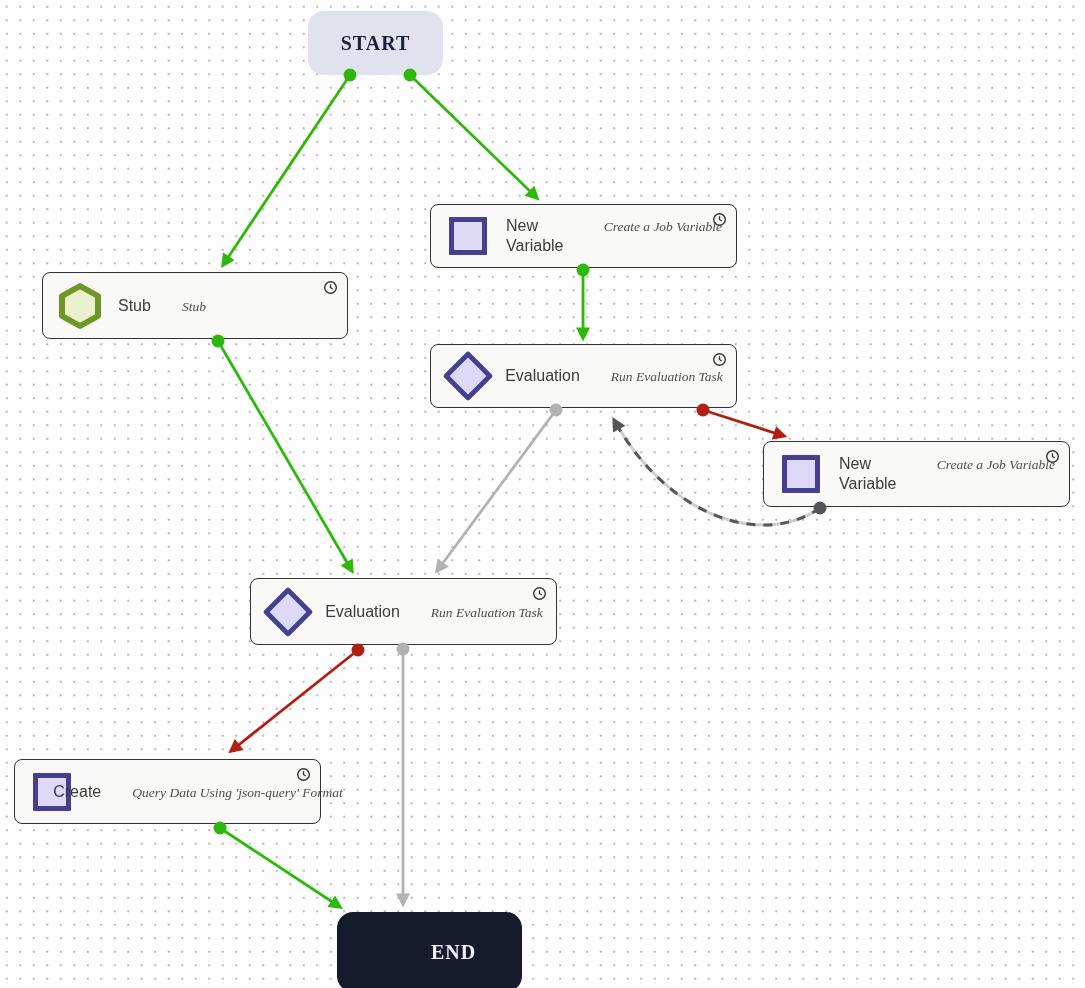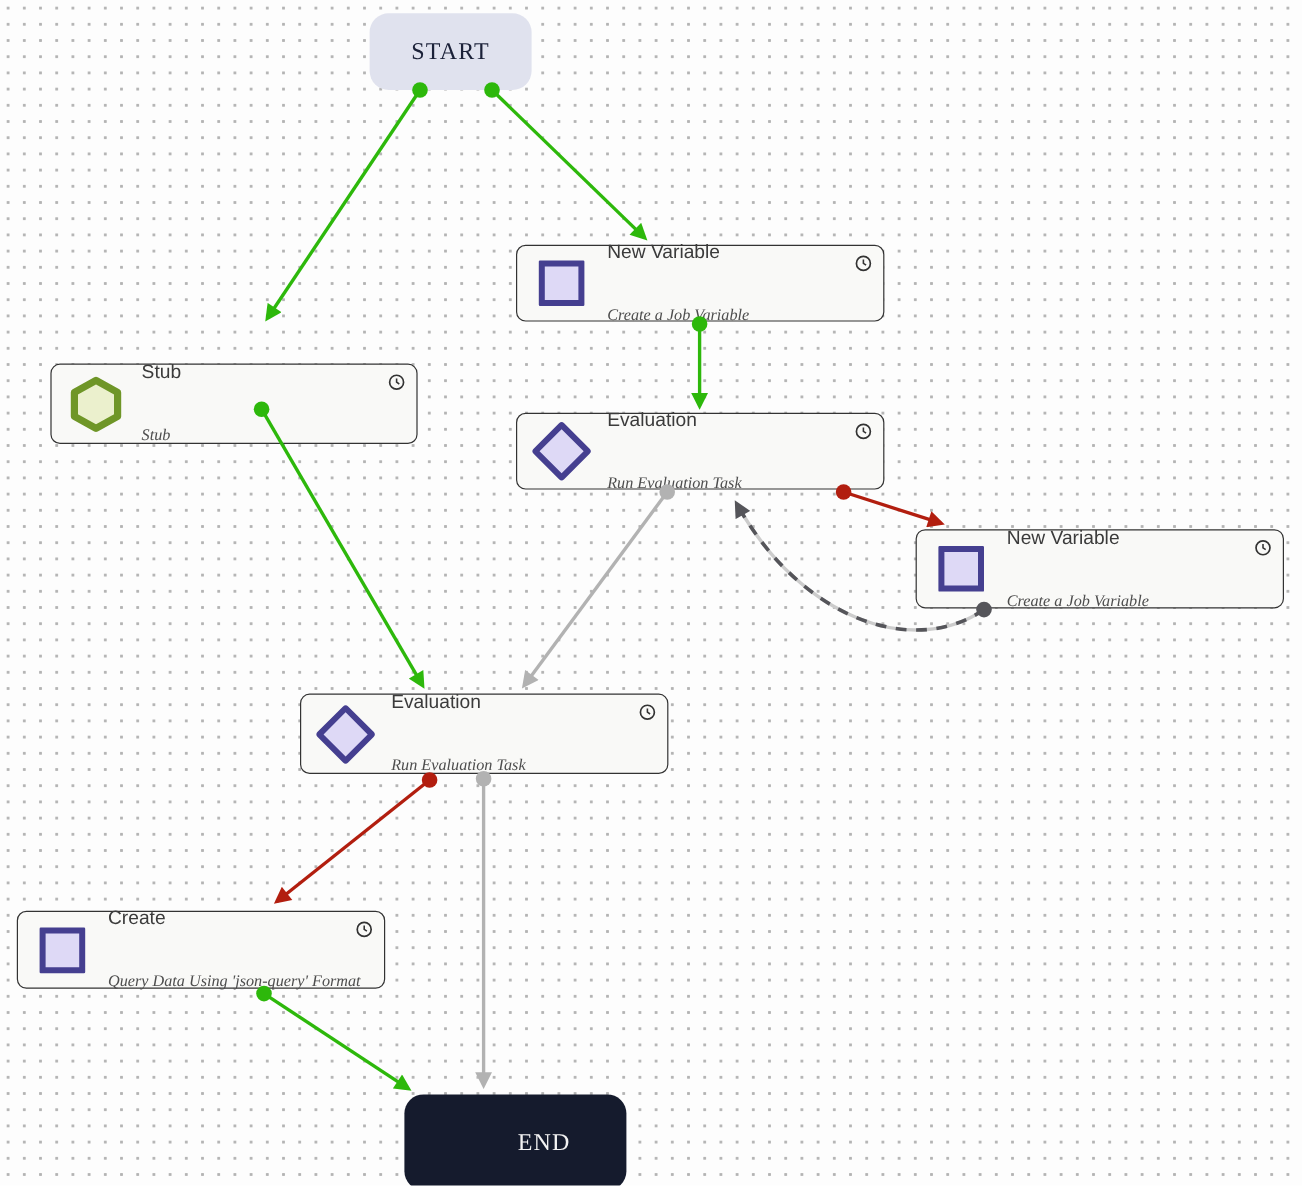--- a/index.html
+++ b/index.html
@@ -14,33 +14,33 @@
   }
   .node{
     position:absolute;
     display:flex;align-items:center;
     gap:15px;padding:0 14px;
     box-sizing:border-box;
     background:var(--node_bg);
     border:1.5px solid var(--node_border);
     border-radius:8px;
   }
-  .node-text{display:flex;flex-direction:column;justify-content:center;min-width:0;gap:31px;}
+  .node-text{display:flex;flex-direction:row;justify-content:center;min-width:0;gap:31px;}
   .node-title{font-size:16px;color:#3b3b3b;line-height:1.25;}
   .node-sub{font-size:13.5px;font-style:italic;color:#4d4d4d;margin-top:3px;line-height:1.2;white-space:nowrap;font-family:Liberation Serif, serif;}
   .icon-box{width:46px;display:flex;align-items:center;justify-content:center;flex:none;}
   .icon-square{width:28px;height:28px;border:5px solid var(--icon_purple);background:var(--icon_lavender);border-radius:1px;}
   .icon-diamond{width:26px;height:26px;border:5px solid var(--icon_purple);background:var(--icon_lavender);border-radius:3px;transform:rotate(45deg);}
   .clock{position:absolute;top:7px;right:9px;line-height:0;}
   .terminal{
     position:absolute;
     display:flex;align-items:center;justify-content:center;
     border-radius:16px;
     font-family:"Liberation Serif", serif;
-    font-weight:normal;font-size:20px;letter-spacing:1px;
+    font-weight:bold;font-size:20px;letter-spacing:1px;
   }
   .terminal.start{background:var(--start_bg);color:var(--start_text);}
   .terminal.end{background:var(--end_bg);color:var(--end_text);}
   #edge-svg{position:absolute;left:0;top:0;pointer-events:none;}
   #edge-svg path{pointer-events:stroke;}
 </style>
 </head>
 <body>
 
 <div class="canvas">
@@ -58,21 +58,21 @@
       <div class="node-sub">Create a Job Variable</div>
     </div>
     <span class="clock">
       <svg width="15" height="15" viewBox="0 0 16 16">
           <circle cx="8" cy="8" r="6.2" fill="none" stroke="#333" stroke-width="1.5"></circle>
           <path d="M8 4.6 V8 L10.4 9.6" stroke="#333" stroke-width="1.4" fill="none"></path>
         </svg>
     </span>
   </div>
 
-  <div class="node" style="left:42px;top:272px;width:306px;height:67px;margin-top:31px;">
+  <div class="node" style="left:42px;top:272px;width:306px;height:67px;">
     <div class="icon-box">
       <svg width="46" height="48" viewBox="0 0 46 48">
         <polygon points="23,4 41,14 41,34 23,44 5,34 5,14" style="fill:var(--icon_pale_green);stroke:var(--icon_olive);stroke-width:6;stroke-linejoin:round;"></polygon>
       </svg>
     </div>
     <div class="node-text">
       <div class="node-title">Stub</div>
       <div class="node-sub">Stub</div>
     </div>
     <span class="clock">

